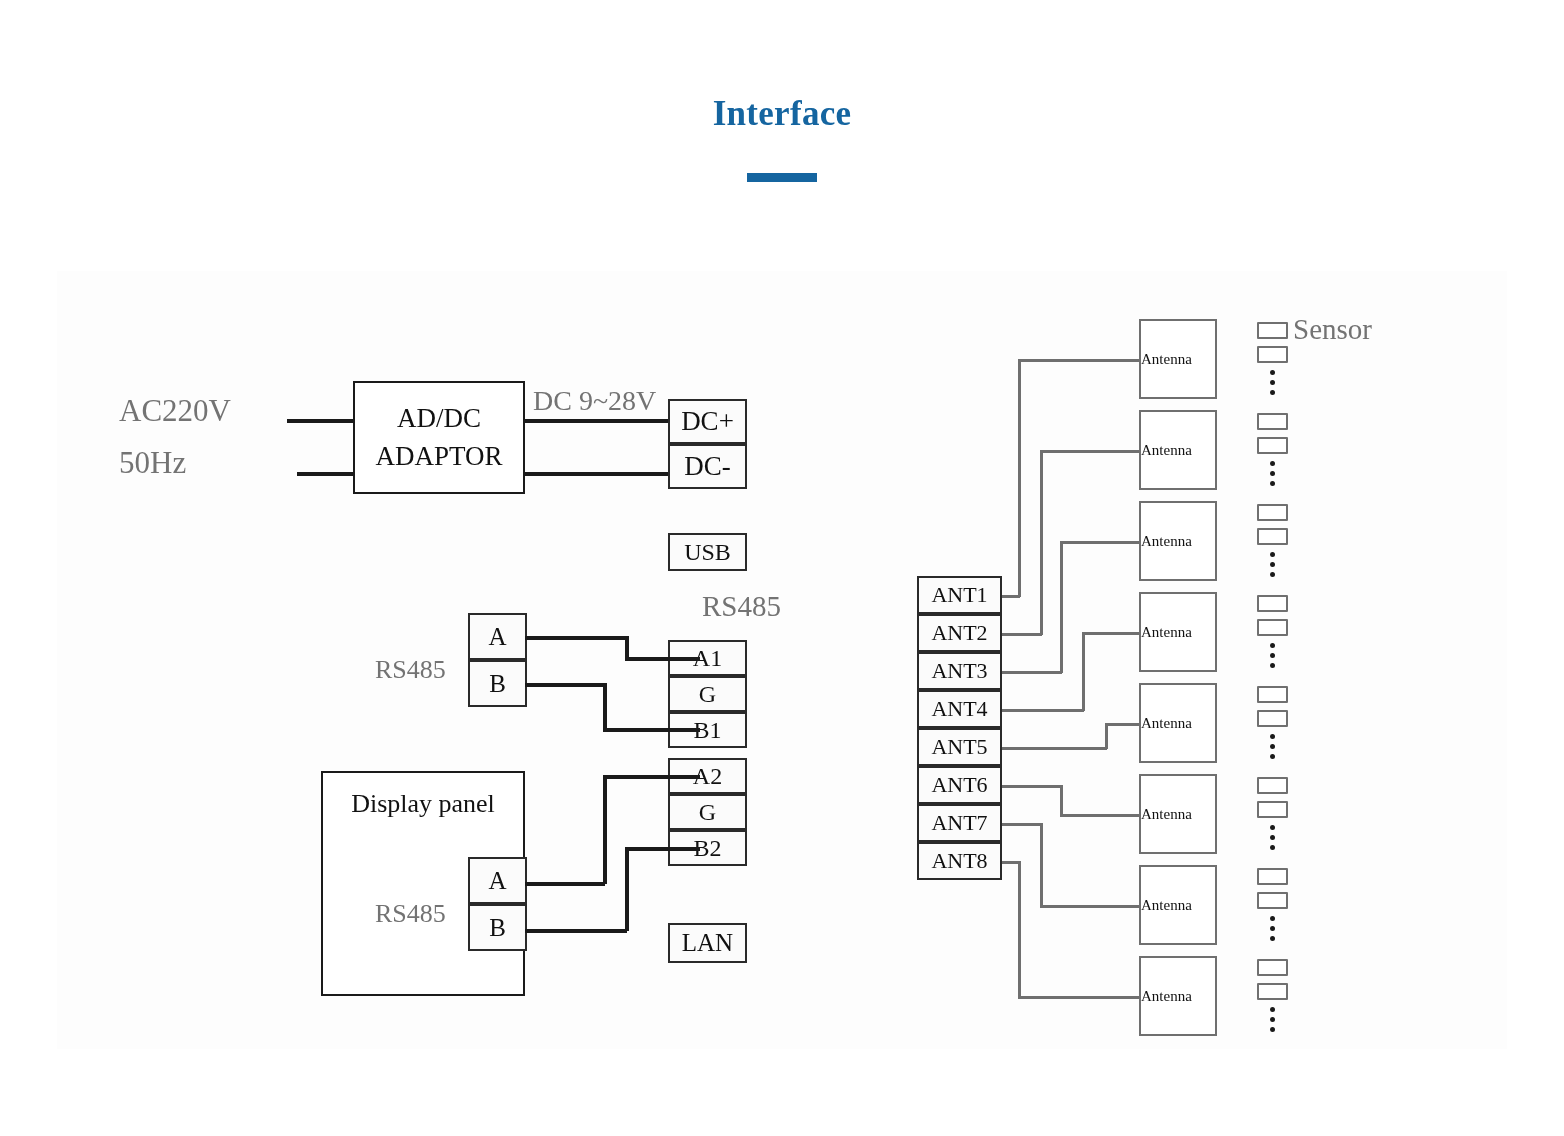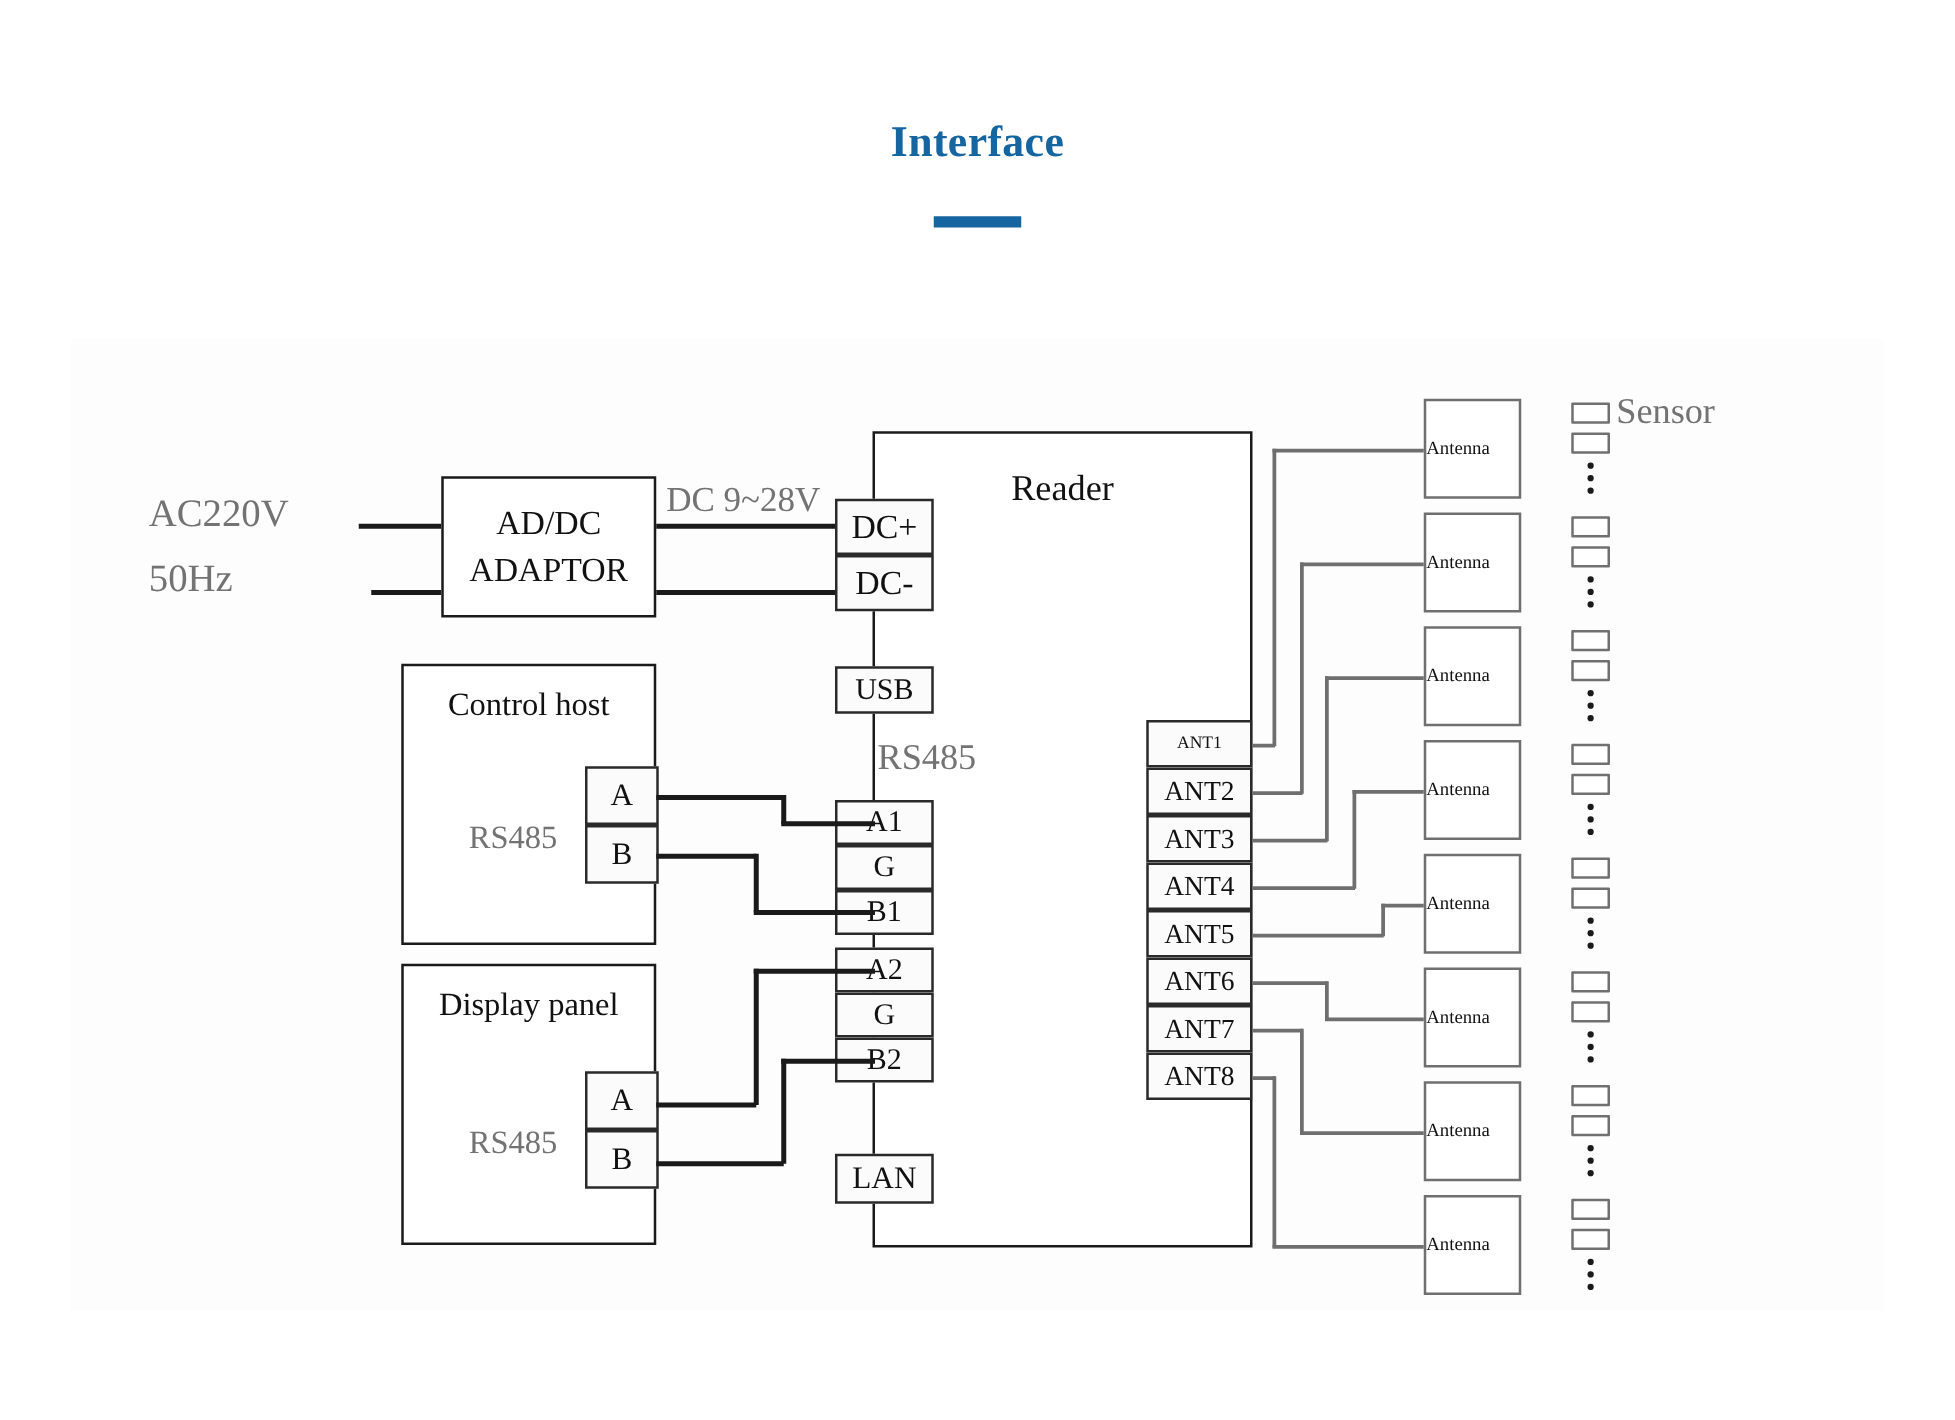--- a/index.html
+++ b/index.html
@@ -157,53 +157,47 @@
       <div class="dbox" style="left:296px; top:110px; width:172px; height:113px;">
         <div class="dbox-label" style="top:20px; font-size:27px;">AD/DC</div>
         <div class="dbox-label" style="top:58px; font-size:27px;">ADAPTOR</div>
       </div>
 
       <div class="txt" style="left:476px; top:116px; font-size:28px;">DC 9~28V</div>
 
       <div class="wire h thick" style="left:468px; top:148px; width:175px;"></div>
       <div class="wire h thick" style="left:468px; top:201px; width:175px;"></div>
 
-      <div class="dbox" style="left:641px; top:74px; width:304px; height:653px;">
-        <div class="dbox-label" style="top:28px; font-size:29px;">Reader</div>
-      </div>
 
       <div class="term" style="left:611px; top:128px; width:79px; height:45px; font-size:27px;">DC+</div>
       <div class="term" style="left:611px; top:173px; width:79px; height:45px; font-size:27px;">DC-</div>
 
       <div class="term" style="left:611px; top:262px; width:79px; height:38px; font-size:24px;">USB</div>
 
       <div class="txt" style="left:645px; top:321px; font-size:29px;">RS485</div>
 
       <div class="term" style="left:611px; top:369px; width:79px; height:36px; font-size:24px;">A1</div>
       <div class="term" style="left:611px; top:405px; width:79px; height:36px; font-size:24px;">G</div>
       <div class="term" style="left:611px; top:441px; width:79px; height:36px; font-size:24px;text-align:right;">B1</div>
 
       <div class="term" style="left:611px; top:487px; width:79px; height:36px; font-size:24px;">A2</div>
       <div class="term" style="left:611px; top:523px; width:79px; height:36px; font-size:24px;">G</div>
       <div class="term" style="left:611px; top:559px; width:79px; height:36px; font-size:24px;">B2</div>
 
       <div class="term" style="left:611px; top:652px; width:79px; height:40px; font-size:25px;">LAN</div>
 
-      <div class="term" style="left:860px; top:305px; width:85px; height:38px; font-size:14px;">ANT1</div>
+      <div class="term" style="left:860px; top:305px; width:85px; height:38px; font-size:22px;">ANT1</div>
       <div class="term" style="left:860px; top:343px; width:85px; height:38px; font-size:22px;">ANT2</div>
       <div class="term" style="left:860px; top:381px; width:85px; height:38px; font-size:22px;">ANT3</div>
       <div class="term" style="left:860px; top:419px; width:85px; height:38px; font-size:22px;">ANT4</div>
       <div class="term" style="left:860px; top:457px; width:85px; height:38px; font-size:22px;">ANT5</div>
       <div class="term" style="left:860px; top:495px; width:85px; height:38px; font-size:22px;">ANT6</div>
       <div class="term" style="left:860px; top:533px; width:85px; height:38px; font-size:22px;">ANT7</div>
       <div class="term" style="left:860px; top:571px; width:85px; height:38px; font-size:22px;">ANT8</div>
 
-      <div class="dbox thin" style="left:264px; top:260px; width:204px; height:225px;">
-        <div class="dbox-label" style="top:16px; font-size:26px;">Control host</div>
-      </div>
       <div class="txt" style="left:318px; top:386px; font-size:26px;">RS485</div>
       <div class="term" style="left:411px; top:342px; width:59px; height:47px; font-size:25px;">A</div>
       <div class="term" style="left:411px; top:389px; width:59px; height:47px; font-size:25px;">B</div>
 
       <div class="dbox thin" style="left:264px; top:500px; width:204px; height:225px;">
         <div class="dbox-label" style="top:16px; font-size:26px;">Display panel</div>
       </div>
       <div class="txt" style="left:318px; top:630px; font-size:26px;">RS485</div>
       <div class="term" style="left:411px; top:586px; width:59px; height:47px; font-size:25px;">A</div>
       <div class="term" style="left:411px; top:633px; width:59px; height:47px; font-size:25px;">B</div>

